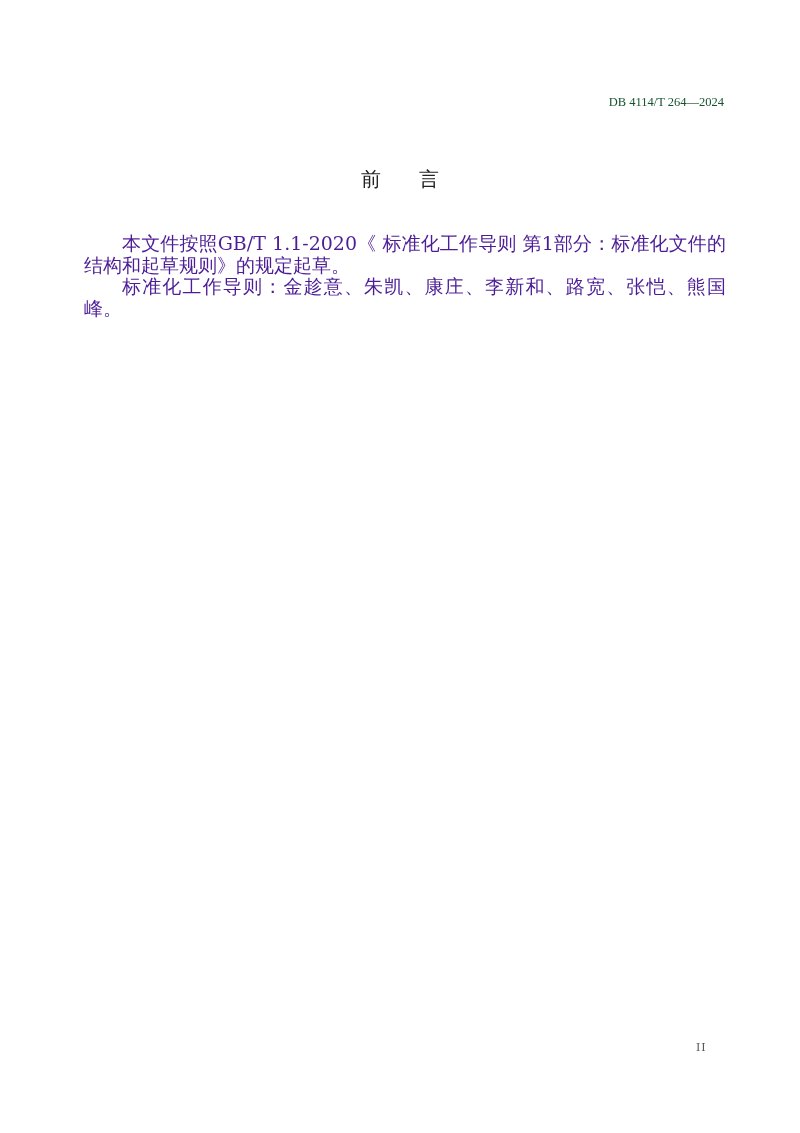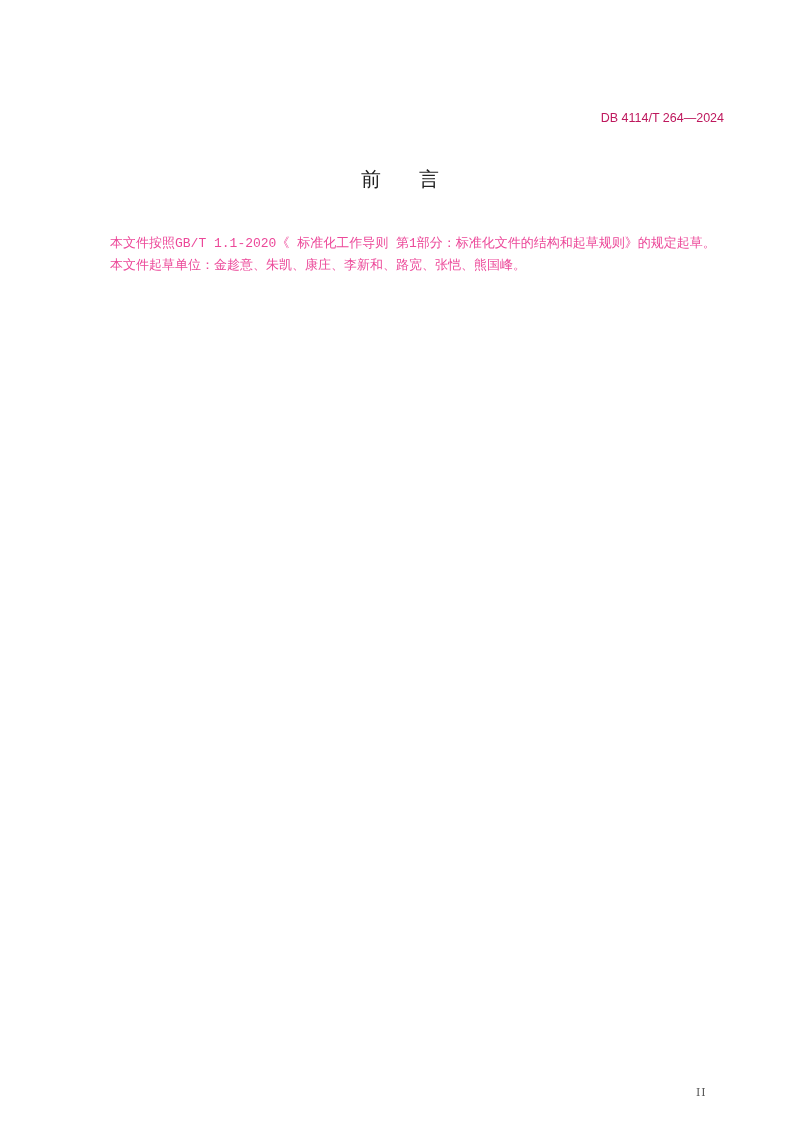--- a/index.html
+++ b/index.html
@@ -12,25 +12,24 @@
       height: 1133px;
       position: relative;
       overflow: hidden;
       font-family: "DejaVu Serif", "Liberation Serif", serif;
       color: #1a1a1a;
     }
     .doc-code {
       position: absolute;
       top: 95px;
       right: 76px;
-      font-family: Liberation Sans, sans-serif;
+      font-family: Liberation Serif, serif;
       font-size: 12.5px;
-      color: #be185d;
+      color: #14532d;
       letter-spacing: 0;
-      margin-top: 16px;
     }
     .title {
       position: absolute;
       top: 166px;
       left: 0;
       width: 800px;
       text-align: center;
       font-family: "DejaVu Sans", "Liberation Sans", sans-serif;
       font-size: 20px;
       color: #222;
@@ -38,47 +37,46 @@
     }
     .title span.gap {
       display: inline-block;
       width: 38px;
     }
     .body-text {
       position: absolute;
       top: 233px;
       left: 84px;
       width: 642px;
-      font-size: 13px;
+      font-size: 19px;
       line-height: 21.5px;
-      color: #ec4899;
-      font-family: Liberation Mono, monospace;
+      color: #4c1d95;
     }
     .para {
       margin: 0;
       text-indent: 2em;
       text-align: justify;
     }
     .page-number {
       position: absolute;
-      top: 1086px;
+      top: 1041px;
       left: 696px;
       font-family: "DejaVu Serif", "Liberation Serif", serif;
       font-size: 11px;
       color: #555;
       letter-spacing: 1px;
     }
   </style>
 </head>
 <body>
 
 <div class="doc-code">DB 4114/T 264—2024</div>
 
 <div class="title">
   <span>前</span><span class="gap"></span><span>言</span>
 </div>
 
 <div class="body-text">
   <p class="para">本文件按照GB/T 1.1-2020《 标准化工作导则  第1部分：标准化文件的结构和起草规则》的规定起草。</p>
-  <p class="para">本文件起草单位：金趁意、朱凯、康庄、李新和、路宽、张恺、熊国峰。</p>
+  <p class="para">标准化工作导则：金趁意、朱凯、康庄、李新和、路宽、张恺、熊国峰。</p>
 </div>
 
 <div class="page-number">II</div>
 
 </body></html>

